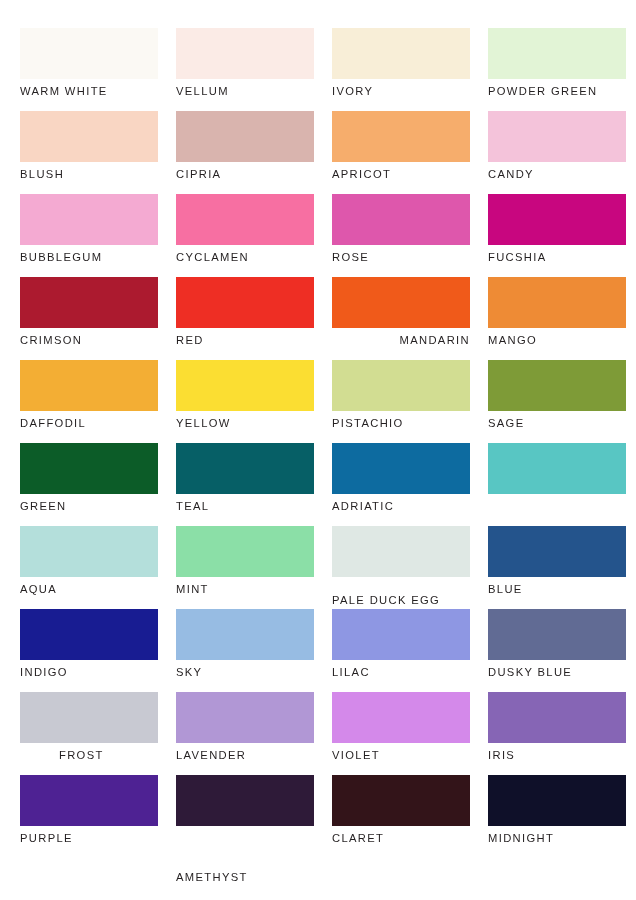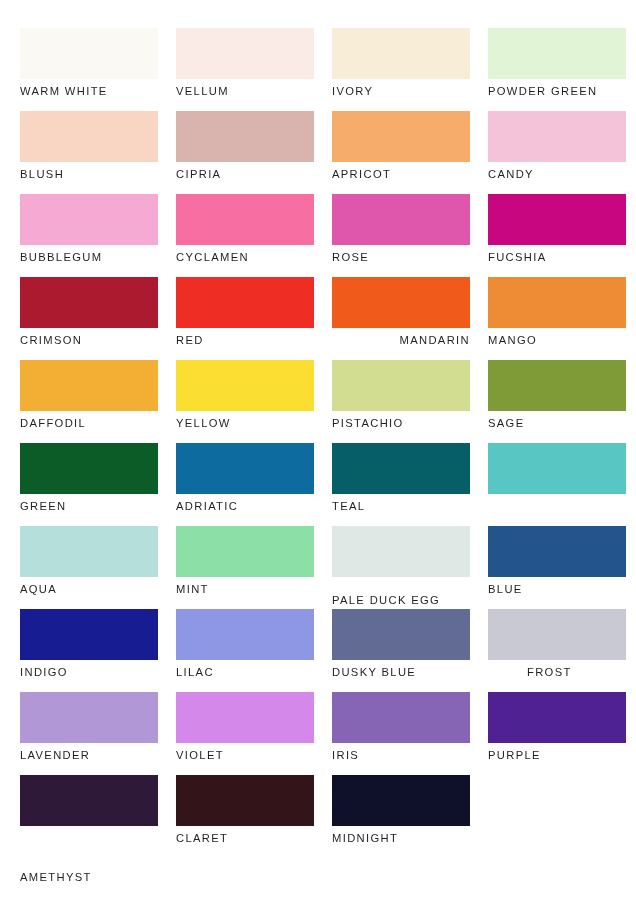--- a/index.html
+++ b/index.html
@@ -133,28 +133,28 @@
       </div>
       <div class="swatch-cell">
         <span class="swatch-chip" style="background: rgb(126, 155, 55);"></span>
         <span class="swatch-label" style="color: rgb(35, 31, 32);">SAGE</span>
       </div>
       <div class="swatch-cell">
         <span class="swatch-chip" style="background: rgb(12, 92, 40);"></span>
         <span class="swatch-label" style="color: rgb(35, 31, 32);">GREEN</span>
       </div>
       <div class="swatch-cell">
+        <span class="swatch-chip" style="background: rgb(6, 95, 102);"></span>
+        <span class="swatch-label" style="color: rgb(35, 31, 32);">TEAL</span>
+      </div>
+      <div class="swatch-cell">
         <span class="swatch-chip" style="background: rgb(13, 107, 160);"></span>
         <span class="swatch-label" style="color: rgb(35, 31, 32);">ADRIATIC</span>
       </div>
       <div class="swatch-cell">
-        <span class="swatch-chip" style="background: rgb(6, 95, 102);"></span>
-        <span class="swatch-label" style="color: rgb(35, 31, 32);">TEAL</span>
-      </div>
-      <div class="swatch-cell">
         <span class="swatch-chip" style="background: rgb(88, 198, 195);"></span>
         <span class="swatch-label" style="color: rgb(35, 31, 32); margin-top: 40px;">AZURE</span>
       </div>
       <div class="swatch-cell">
         <span class="swatch-chip" style="background: rgb(180, 223, 219);"></span>
         <span class="swatch-label" style="color: rgb(35, 31, 32);">AQUA</span>
       </div>
       <div class="swatch-cell">
         <span class="swatch-chip" style="background: rgb(139, 223, 167);"></span>
         <span class="swatch-label" style="color: rgb(35, 31, 32);">MINT</span>
@@ -163,20 +163,24 @@
         <span class="swatch-chip" style="background: rgb(223, 232, 228);"></span>
         <span class="swatch-label" style="color: rgb(35, 31, 32); margin-top: 16px;">PALE DUCK EGG</span>
       </div>
       <div class="swatch-cell">
         <span class="swatch-chip" style="background: rgb(36, 84, 140);"></span>
         <span class="swatch-label" style="color: rgb(35, 31, 32);">BLUE</span>
       </div>
       <div class="swatch-cell">
         <span class="swatch-chip" style="background: rgb(24, 28, 146);"></span>
         <span class="swatch-label" style="color: rgb(35, 31, 32);">INDIGO</span>
+      </div>
+      <div class="swatch-cell">
+        <span class="swatch-chip" style="background: rgb(151, 188, 227);"></span>
+        <span class="swatch-label" style="color: rgb(35, 31, 32);">SKY</span>
       </div>
       <div class="swatch-cell">
         <span class="swatch-chip" style="background: rgb(142, 151, 227);"></span>
         <span class="swatch-label" style="color: rgb(35, 31, 32);">LILAC</span>
       </div>
       <div class="swatch-cell">
         <span class="swatch-chip" style="background: rgb(97, 107, 148);"></span>
         <span class="swatch-label" style="color: rgb(35, 31, 32);">DUSKY BLUE</span>
       </div>
       <div class="swatch-cell">

